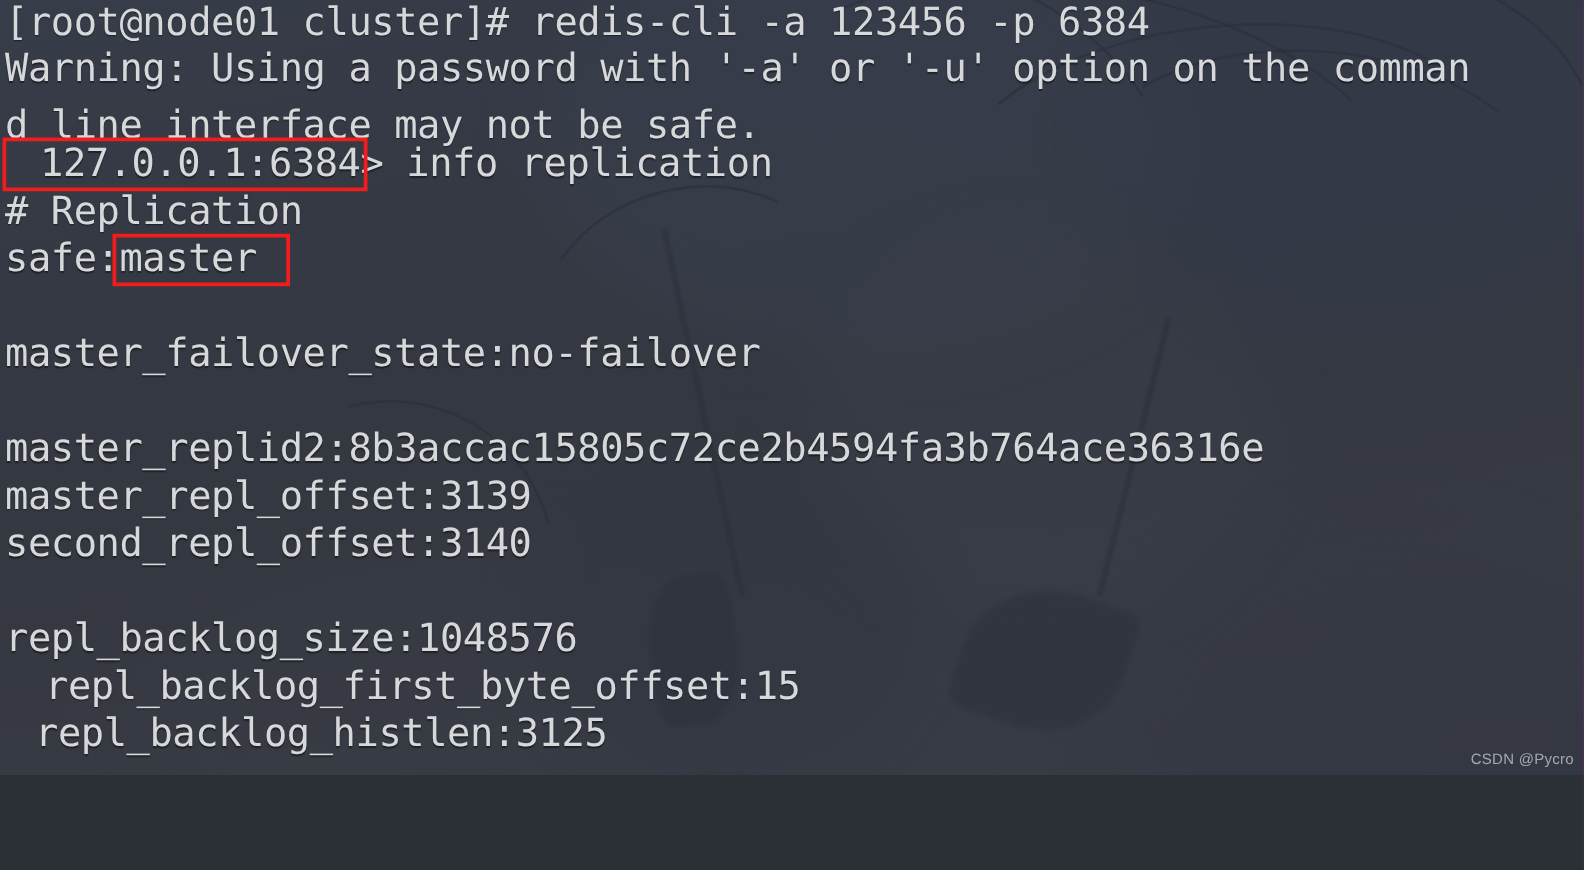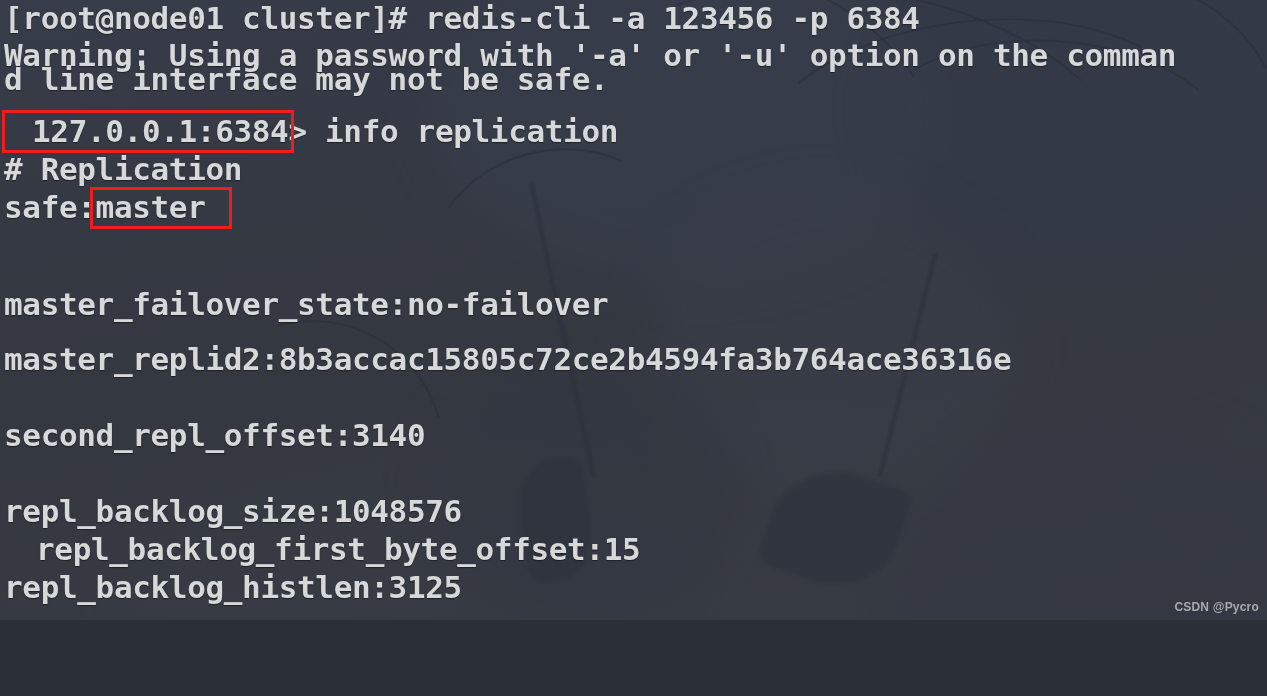--- a/index.html
+++ b/index.html
@@ -8,21 +8,20 @@
     padding: 0;
     background: #2b2f36;
   }
   #screen {
     position: relative;
     width: 1267px;
     height: 620px;
     overflow: hidden;
     background: #a21caf;
     font-family: "DejaVu Sans Mono", "Liberation Mono", monospace;
-    font-weight: bold;
   }
 
   
   .wallpaper {
     position: absolute;
     inset: 0;
     overflow: hidden;
     background:
       radial-gradient(120% 90% at 78% 6%,  rgba(58,66,84,0.95) 0%, rgba(58,64,78,0.0) 55%),
       radial-gradient(90% 70% at 55% 100%, rgba(70,74,84,0.55) 0%, rgba(60,64,74,0.0) 60%),
@@ -143,30 +142,31 @@
     <div class="shaft" style="left:905px; top:250px; width:5px; height:230px; transform:rotate(14deg);"></div>
     <div class="fletch" style="left:770px; top:470px; width:130px; height:115px; border-radius:60% 10% 55% 12%; transform:rotate(18deg);"></div>
     <div class="fletch" style="left:520px; top:460px; width:70px; height:120px; border-radius:50% 20% 50% 20%; transform:rotate(-8deg);"></div>
 
     <div class="veil"></div>
   </div>
 
   <div class="term">
     <div class="line" style="top:-1px;">[root@node01 cluster]# redis-cli -a 123456 -p 6384</div>
     <div class="line" style="top:36px;">Warning: Using a password with '-a' or '-u' option on the comman</div>
-    <div class="line" style="top:60px;">d line interface may not be safe.</div>
+    <div class="line" style="top:81px;">d line interface may not be safe.</div>
     <div class="line" style="top:112px;margin-left:28px;">127.0.0.1:6384&gt; info replication</div>
     <div class="line" style="top:150px;"># Replication</div>
     <div class="line" style="top:188px;">safe:master</div>
-    <div class="line" style="top:264px;margin-top:21px;">master_failover_state:no-failover</div>
+    <div class="line" style="top:264px;">master_failover_state:no-failover</div>
     <div class="line" style="top:340px;">master_replid2:8b3accac15805c72ce2b4594fa3b764ace36316e</div>
+    <div class="line" style="top:378px;">master_repl_offset:3139</div>
     <div class="line" style="top:416px;">second_repl_offset:3140</div>
     <div class="line" style="top:492px;">repl_backlog_size:1048576</div>
     <div class="line" style="top:530px;margin-left:32px;">repl_backlog_first_byte_offset:15</div>
-    <div class="line" style="top:568px;">repl_backlog_histlen:3125</div>
+    <div class="line" style="top:568px;margin-left:24px;">repl_backlog_histlen:3125</div>
 
     <div class="cursor"></div>
   </div>
 
   <div class="redbox" id="box-prompt"></div>
   <div class="redbox" id="box-role"></div>
 
   <div class="scrollbar-track">
     
   </div>

